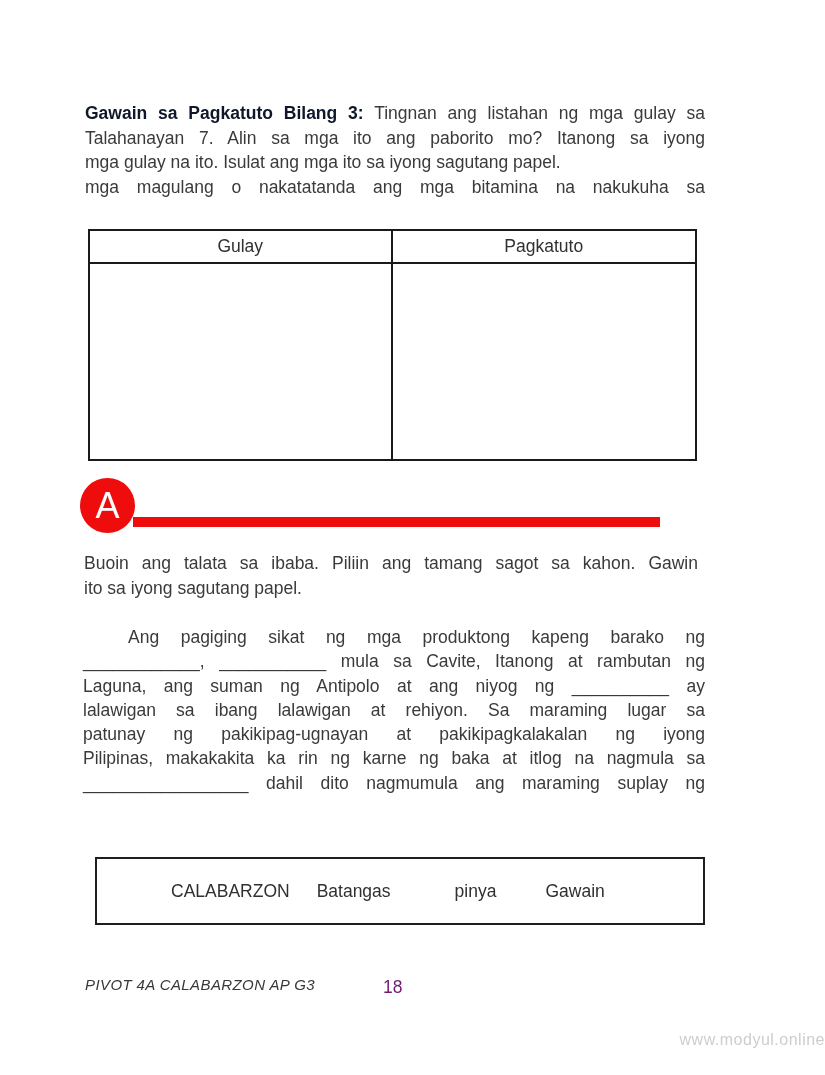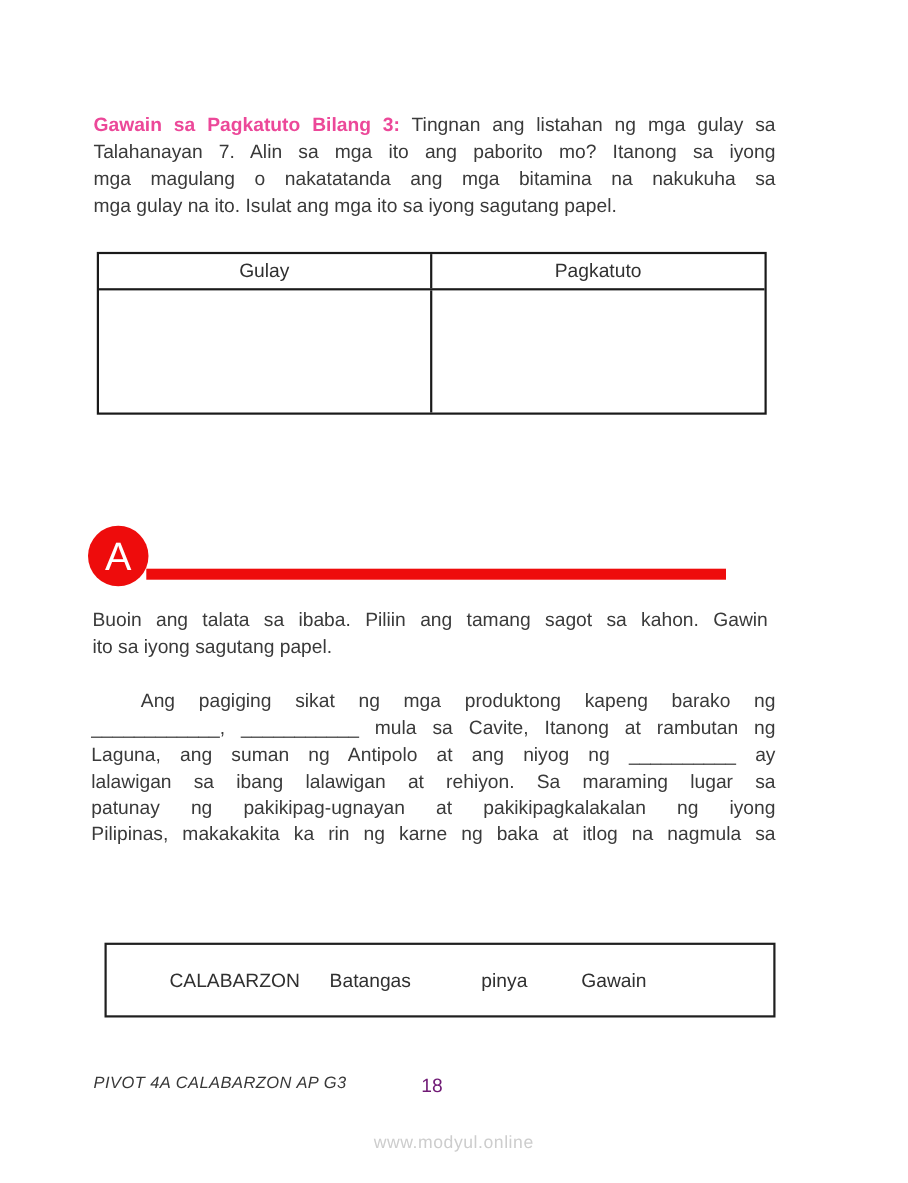--- a/index.html
+++ b/index.html
@@ -7,23 +7,23 @@
   body { background:#ffffff; }
   .page {
     position:relative; width:825px; height:1075px; background:#ffffff;
     font-family:"Liberation Sans", sans-serif; color:var(--text); overflow:hidden;
   }
   .tline { text-align:justify; text-align-last:justify; }
   .tline.last { text-align:left; text-align-last:auto; }
 
   .activity-header { position:absolute; left:85px; top:101px; width:620px;
     font-size:17.5px; line-height:24.6px; }
-  .activity-header b { color:#ec4899; }
+  .activity-header b { color:#0f172a; }
 
-  .veg-table { position:absolute; left:88px; top:229px; width:609px; height:148px;
+  .veg-table { position:absolute; left:88px; top:229px; width:609px; height:232px;
     border:2px solid #1a1a1a; display:flex; flex-direction:column; }
   .vt-row { display:flex; width:100%; }
   .vt-header { height:33px; border-bottom:2px solid #1a1a1a; }
   .vt-body { flex:1; }
   .vt-cell { width:50%; }
   .vt-cell:first-child { border-right:2px solid #1a1a1a; }
   .vt-header .vt-cell { display:flex; align-items:center; justify-content:center;
     font-size:17.5px; color:#303030; }
 
   .badge { position:absolute; left:80px; top:478px; width:55px; height:55px;
@@ -34,42 +34,42 @@
 
   .instruction { position:absolute; left:84px; top:551px; width:614px;
     font-size:17.5px; line-height:24.6px; }
 
   .fill-paragraph { position:absolute; left:83px; top:625px; width:622px;
     font-size:17.5px; line-height:24.3px; }
   .fill-paragraph .indent { text-indent:45px; }
 
   .word-bank { position:absolute; left:95px; top:857px; width:610px; height:68px;
     border:2px solid #1f1f1f; display:flex; align-items:center;
-    font-size:17.5px; color:#303030; }
+    font-size:17.5px; color:#303030;padding-left:17px; }
   .wb-0 { margin-left:57px; }
   .wb-1 { margin-left:27px; }
   .wb-2 { margin-left:64px; }
   .wb-3 { margin-left:49px; }
 
   .footer-label { position:absolute; left:85px; top:976px; font-style:italic;
     font-size:15px; letter-spacing:0.4px; color:#383838; }
   .page-number { position:absolute; left:383px; top:977px; font-size:17.5px; color:#701a75; }
-  .watermark { position:absolute; left:0; top:1031px; width:100%; text-align:center;
+  .watermark { position:absolute; left:0; top:1031px; width:100%; text-align:right;
     color:var(--watermark-gray); font-size:16px; letter-spacing:0.5px; }
 </style>
 </head>
 <body>
 
 <div class="page">
 
   <div class="activity-header">
     <div class="tline"><b>Gawain sa Pagkatuto Bilang 3:</b> <span>Tingnan ang listahan ng mga gulay sa</span></div>
     <div class="tline">Talahanayan 7. Alin sa mga ito ang paborito mo? Itanong sa iyong</div>
+    <div class="tline last">mga gulay na ito. Isulat ang mga ito sa iyong sagutang papel.</div>
     <div class="tline">mga magulang o nakatatanda ang mga bitamina na nakukuha sa</div>
-    <div class="tline last">mga gulay na ito. Isulat ang mga ito sa iyong sagutang papel.</div>
   </div>
 
   <div class="veg-table">
     <div class="vt-row vt-header">
       <div class="vt-cell">Gulay</div>
       <div class="vt-cell">Pagkatuto</div>
     </div>
     <div class="vt-row vt-body">
       <div class="vt-cell"></div>
       <div class="vt-cell"></div>
@@ -86,20 +86,21 @@
     <div class="tline last">ito sa iyong sagutang papel.</div>
   </div>
 
   <div class="fill-paragraph">
     <div class="tline indent">Ang pagiging sikat ng mga produktong kapeng barako ng</div>
     <div class="tline">____________, ___________ mula sa Cavite, Itanong at rambutan ng</div>
     <div class="tline">Laguna, ang suman ng Antipolo at ang niyog ng __________ ay</div>
     <div class="tline">lalawigan sa ibang lalawigan at rehiyon. Sa maraming lugar sa</div>
     <div class="tline">patunay ng pakikipag-ugnayan at pakikipagkalakalan ng iyong</div>
     <div class="tline">Pilipinas, makakakita ka rin ng karne ng baka at itlog na nagmula sa</div>
+    <div class="tline">_________________ dahil dito nagmumula ang maraming suplay ng</div>
   </div>
 
   <div class="word-bank">
     <span class="wb-0">CALABARZON</span>
     <span class="wb-1">Batangas</span>
     <span class="wb-2">pinya</span>
     <span class="wb-3">Gawain</span>
   </div>
 
   <div class="footer-label">PIVOT 4A CALABARZON AP G3</div>

